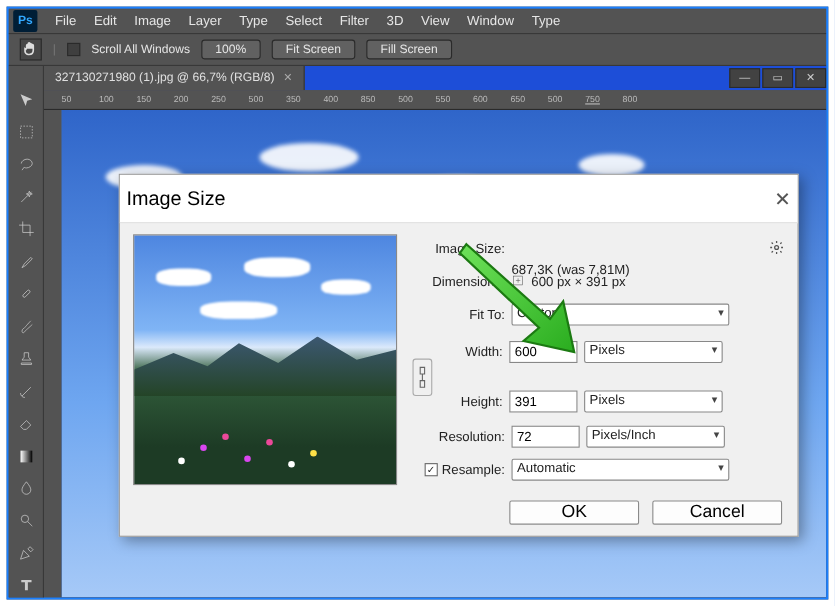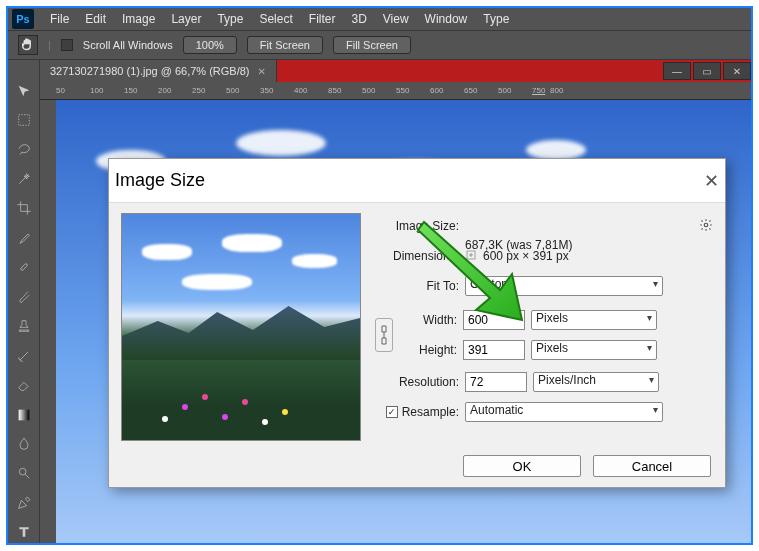--- a/index.html
+++ b/index.html
@@ -17,21 +17,21 @@
 .cb { width: 12px; height: 12px; border: 1px solid #2a2a2a; background: #3f3f3f; }
 .opt-btn { background: #616161; border: 1px solid #2a2a2a; color: #e6e6e6; padding: 2px 12px; border-radius: 3px; font-size: 11px; }
 
 .doc-area { position: relative; background: #535353; height: calc(100% - 52px); display: flex; }
 
 .toolbar { width: 32px; background: #535353; border-right: 1px solid #383838; padding-top: 20px; display: flex; flex-direction: column; align-items: center; gap: 8px; }
 .tool { width: 22px; height: 22px; display: flex; align-items: center; justify-content: center; color: #ccc; }
 .tool svg { width: 16px; height: 16px; }
 
 .canvas-wrap { flex: 1; position: relative; }
-.tabbar { height: 22px; display: flex; align-items: center; background: #b91c1c; }
+.tabbar { height: 22px; display: flex; align-items: center; background: #1d4ed8; }
 .tab { height: 22px; background: #535353; color: #e0e0e0; font-size: 11px; display: flex; align-items: center; padding: 0 10px; border-right: 1px solid #333; }
 .tab .x { margin-left: 8px; font-size: 10px; color: #aaa; }
 .winbtns { margin-left: auto; display: flex; }
 .winbtn { width: 28px; height: 18px; background: #424242; border: 1px solid #2a2a2a; margin-left: 2px; display: flex; align-items: center; justify-content: center; color: #ccc; font-size: 10px; }
 
 .ruler-h { height: 18px; background: #535353; border-bottom: 1px solid #2a2a2a; position: relative; color: #bbb; font-size: 8px; }
 .ruler-h .tick { position: absolute; top: 4px; }
 .canvas { position: absolute; left: 16px; top: 40px; right: 0; bottom: 0; background: #3670d1; overflow: hidden; }
 .sky { position: absolute; inset: 0; background: linear-gradient(#2f65c9 0%, #6ea6f0 60%, #a6c9f7 100%); }
 .cloud { position: absolute; background: #fff; border-radius: 50%; filter: blur(2px); opacity: .9; }
@@ -52,26 +52,26 @@
 .form-row .lbl { width: 90px; text-align: right; padding-right: 6px; }
 .form-row .val { flex: 1; margin-top: 38px; }
 .gear { margin-left: auto; }
 .fit-row { margin-top: 4px; }
 .sel { width: 198px; height: 20px; background: #fff; border: 1px solid #888; border-radius: 2px; padding: 0 4px; font-size: 12px; position: relative; }
 .sel::after { content: "▾"; position: absolute; right: 4px; top: 1px; font-size: 10px; color: #444; }
 .inp { width: 62px; height: 20px; background: #fff; border: 1px solid #888; padding: 0 4px; font-size: 12px; }
 .unit { width: 126px; margin-left: 6px; }
 .link-ic { width: 18px; height: 34px; border: 1px solid #aaa; border-radius: 3px; display: flex; align-items: center; justify-content: center; margin-right: 4px; }
 .whh { display: flex; align-items: center; }
-.wh-rows { display: flex; flex-direction: column; gap: 4px; }
+.wh-rows { display: flex; flex-direction: column; gap: 19px; }
 .chk { width: 12px; height: 12px; border: 1px solid #666; background: #fff; margin-right: 4px; display: inline-flex; align-items: center; justify-content: center; font-size: 9px; color: #222; }
 .resample-sel { width: 198px; }
 
 .dlg-foot { position: absolute; bottom: 10px; right: 14px; display: flex; gap: 12px; }
-.dlg-btn { width: 118px; height: 22px; background: #fdfdfd; border: 1px solid #8a8a8a; border-radius: 2px; font-size: 13px; }
+.dlg-btn { width: 118px; height: 22px; background: #fdfdfd; border: 1px solid #8a8a8a; border-radius: 2px; font-size: 16px; }
 
 
 .arrow { position: absolute; left: 414px; top: 216px; pointer-events: none; }
 .arrow svg { width: 120px; height: 110px; }
 
 </style>
 </head>
 <body>
 
 <div class="app">
@@ -217,21 +217,21 @@
           <span class="tick" style="left: 186px;">500</span>
           <span class="tick" style="left: 220px;">350</span>
           <span class="tick" style="left: 254px;">400</span>
           <span class="tick" style="left: 288px;">850</span>
           <span class="tick" style="left: 322px;">500</span>
           <span class="tick" style="left: 356px;">550</span>
           <span class="tick" style="left: 390px;">600</span>
           <span class="tick" style="left: 424px;">650</span>
           <span class="tick" style="left: 458px;">500</span>
           <span class="tick" style="left: 492px; text-decoration: underline;">750</span>
-          <span class="tick" style="left: 510px;">800</span>
+          <span class="tick" style="left: 526px;">800</span>
           <span class="tick" style="left: 560px; margin-top: 26px;">850</span>
         </div>
       <div class="canvas">
         <div class="sky"></div>
         <div class="cloud" style="left:40px;top:50px;width:70px;height:22px"></div>
         <div class="cloud" style="left:180px;top:30px;width:90px;height:26px"></div>
         <div class="cloud" style="left:320px;top:60px;width:80px;height:22px"></div>
         <div class="cloud" style="left:470px;top:40px;width:60px;height:20px"></div>
       </div>
     </div>

